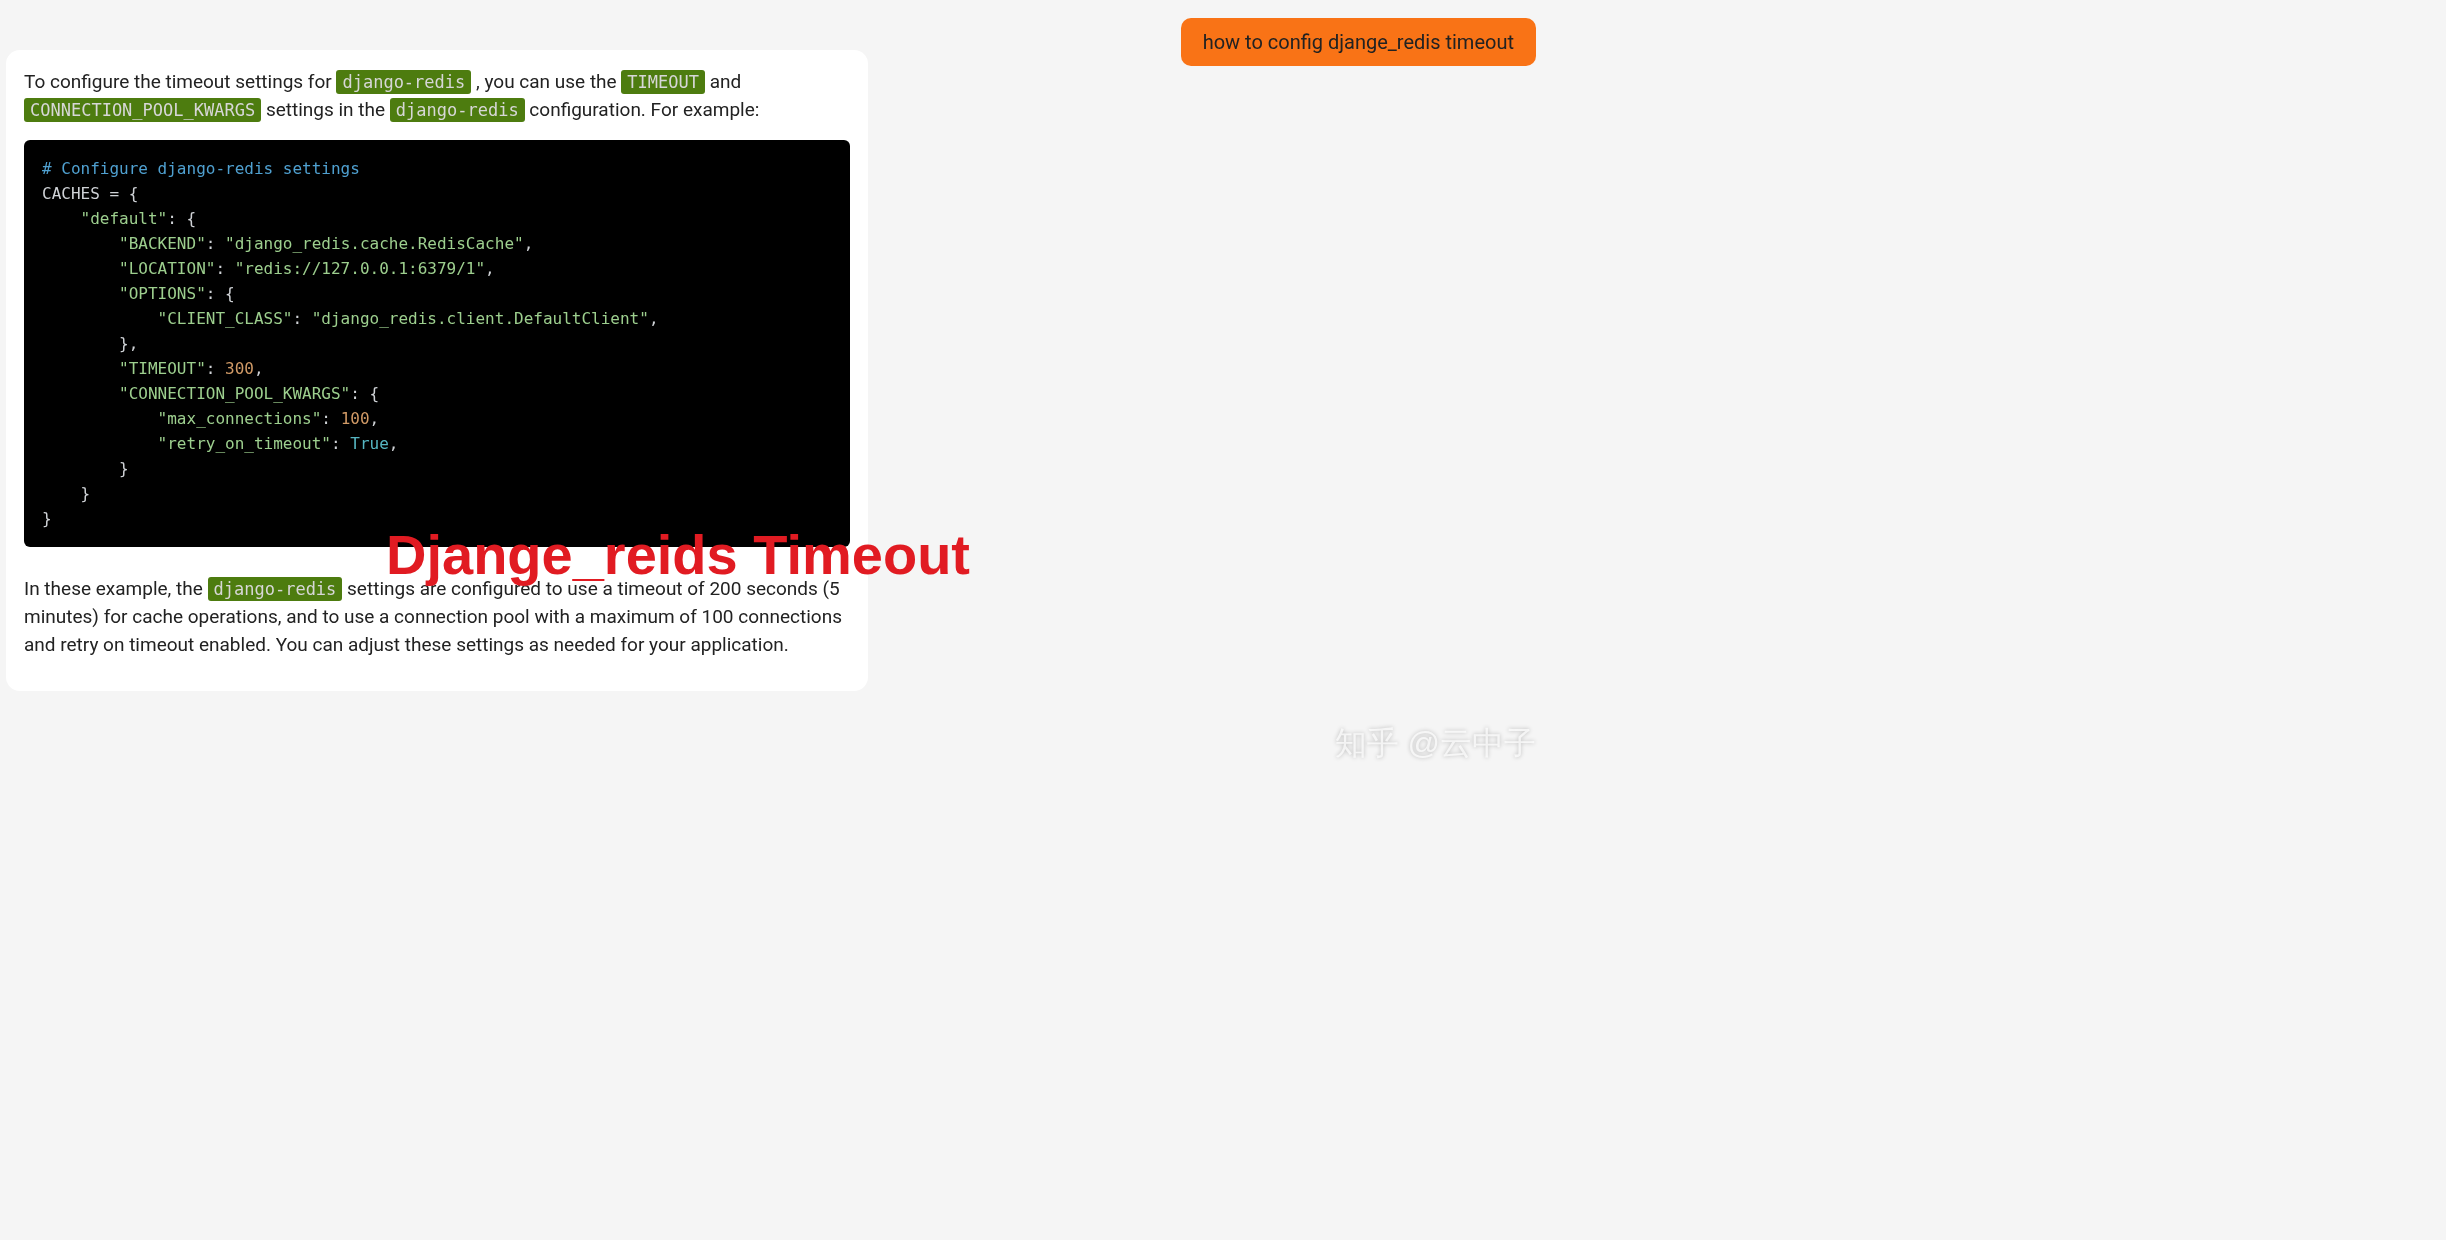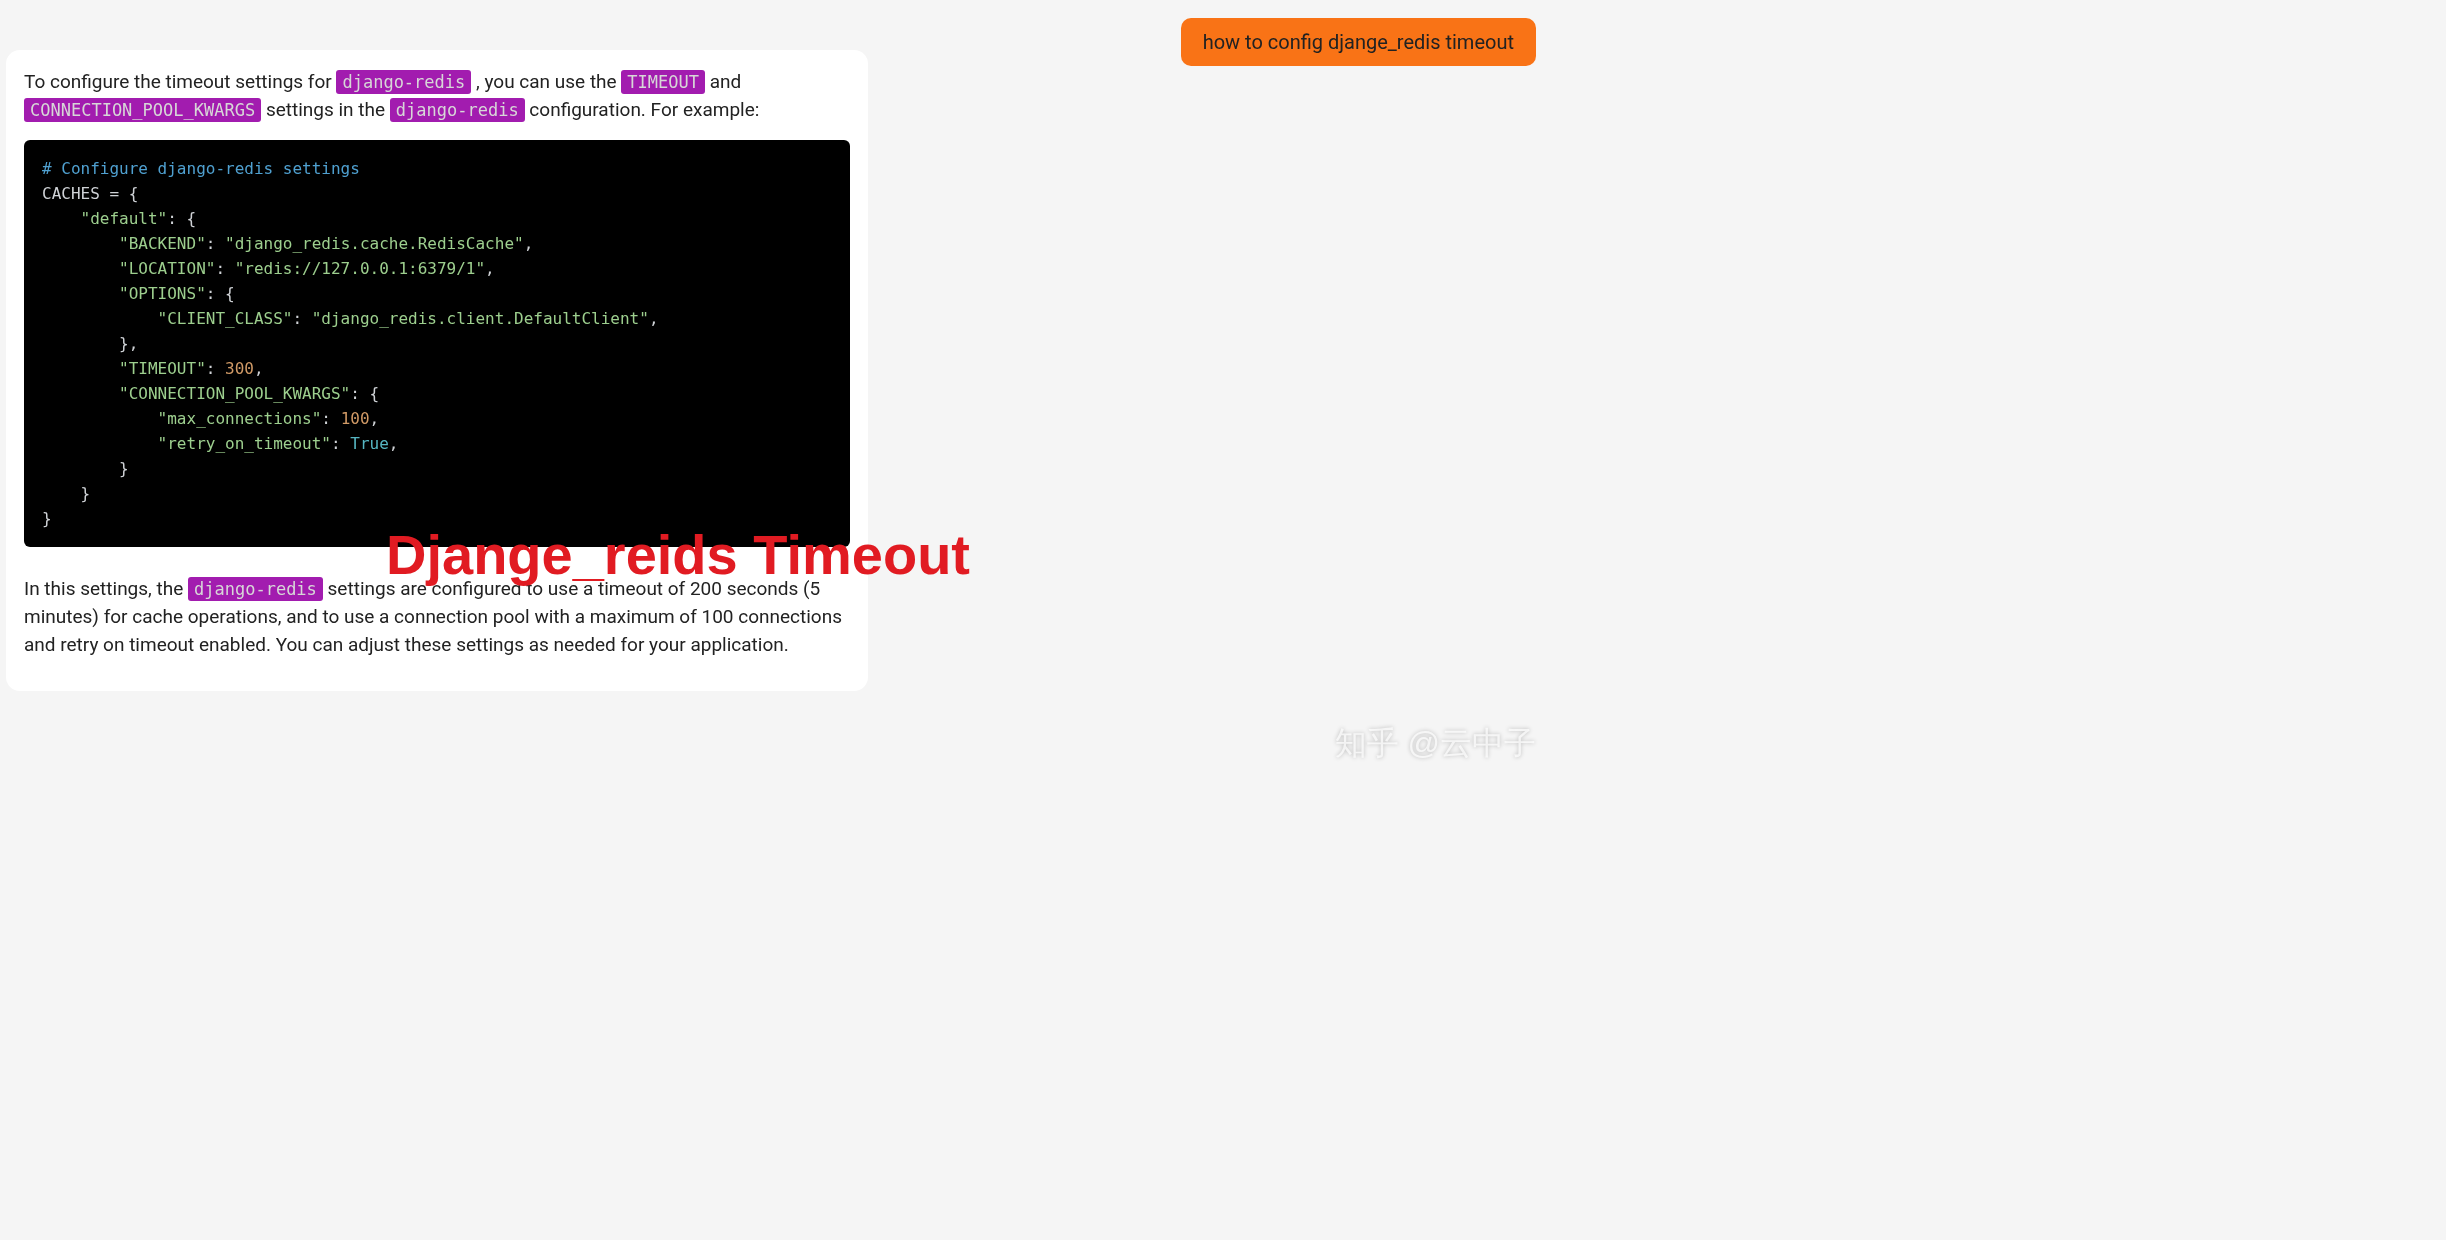--- a/index.html
+++ b/index.html
@@ -30,21 +30,21 @@
     border-radius: 14px;
     padding: 18px 18px 24px 18px;
   }
   .paragraph {
     font-size: 19px;
     line-height: 28px;
     color: #222;
     margin-bottom: 8px;
   }
   .inline-code {
-    background: #a21caf;
+    background: #4d7c0f;
     color: #d7d7d7;
     font-family: "Consolas", "Menlo", monospace;
     font-size: 17px;
     padding: 2px 6px;
     border-radius: 3px;
   }
   .code-block {
     background: #000000;
     border-radius: 6px;
     padding: 16px 18px;
@@ -115,20 +115,20 @@
         <span class="tok-punc">},</span>
         <span class="tok-key">"TIMEOUT"</span><span class="tok-punc">: </span><span class="tok-num">300</span><span class="tok-punc">,</span>
         <span class="tok-key">"CONNECTION_POOL_KWARGS"</span><span class="tok-punc">: {</span>
             <span class="tok-key">"max_connections"</span><span class="tok-punc">: </span><span class="tok-num">100</span><span class="tok-punc">,</span>
             <span class="tok-key">"retry_on_timeout"</span><span class="tok-punc">: </span><span class="tok-bool">True</span><span class="tok-punc">,</span>
         <span class="tok-punc">}</span>
     <span class="tok-punc">}</span>
 <span class="tok-punc">}</span></pre>
 
   <p class="paragraph">
-    <span>In this settings, the </span>
+    <span>In these example, the </span>
     <span class="inline-code">django-redis</span>
     <span> settings are configured to use a timeout of 200 seconds (5 minutes) for cache operations, and to use a connection pool with a maximum of 100 connections and retry on timeout enabled. You can adjust these settings as needed for your application.</span>
   </p>
 </div>
 
 <div class="overlay-title">Djange_reids Timeout</div>
 <div class="watermark">知乎 @云中子</div>
 
 </body></html>

